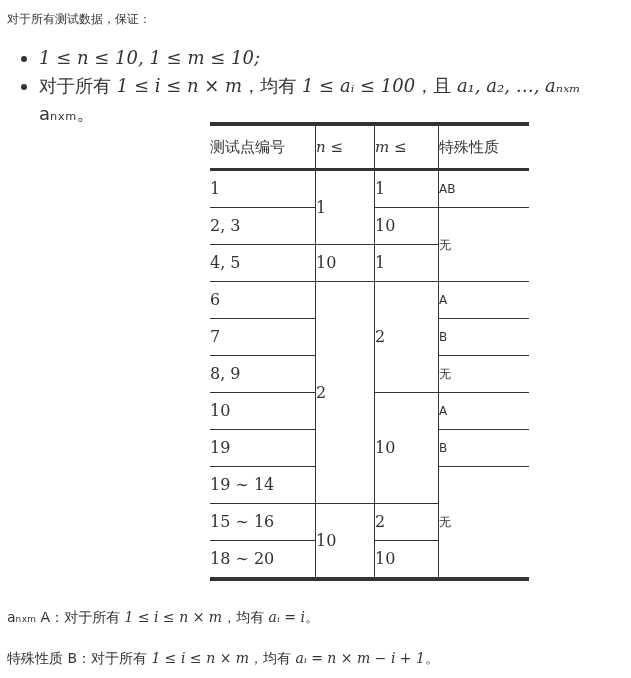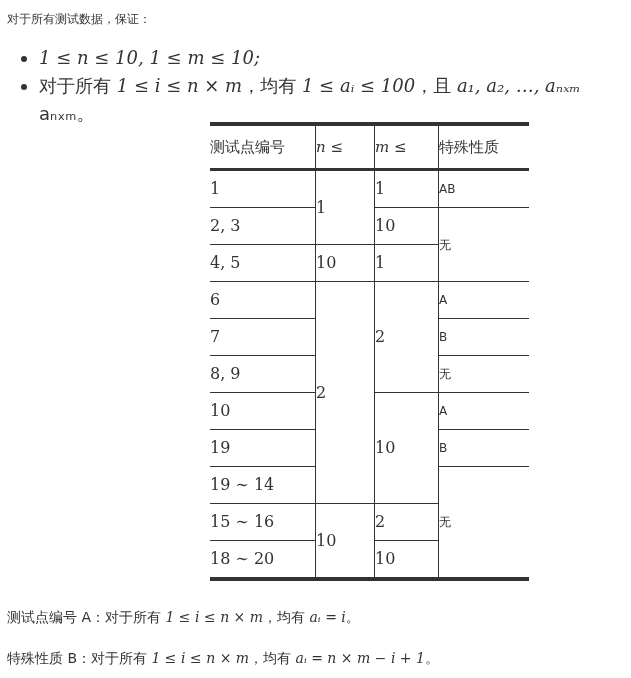--- a/index.html
+++ b/index.html
@@ -104,18 +104,18 @@
       <td class="c2"><span class="math">2</span></td>
     </tr>
     <tr>
       <td class="c0"><span class="math">18 ∼ 20</span></td>
       <td class="c2"><span class="math">10</span></td>
     </tr>
   </tbody>
 </table>
 
 <p class="prop" style="top:606px;">
-  <span>测试点编号 A：</span><span>对于所有 </span><span class="mi">1 ≤ i ≤ n × m</span><span>，均有 </span><span class="mi">aᵢ = i</span><span>。</span>
+  <span>aₙₓₘ A：</span><span>对于所有 </span><span class="mi">1 ≤ i ≤ n × m</span><span>，均有 </span><span class="mi">aᵢ = i</span><span>。</span>
 </p>
 
 <p class="prop" style="top:647px;">
   <span>特殊性质 B：</span><span>对于所有 </span><span class="mi">1 ≤ i ≤ n × m</span><span>，均有 </span><span class="mi">aᵢ = n × m − i + 1</span><span>。</span>
 </p>
 
 </body></html>

